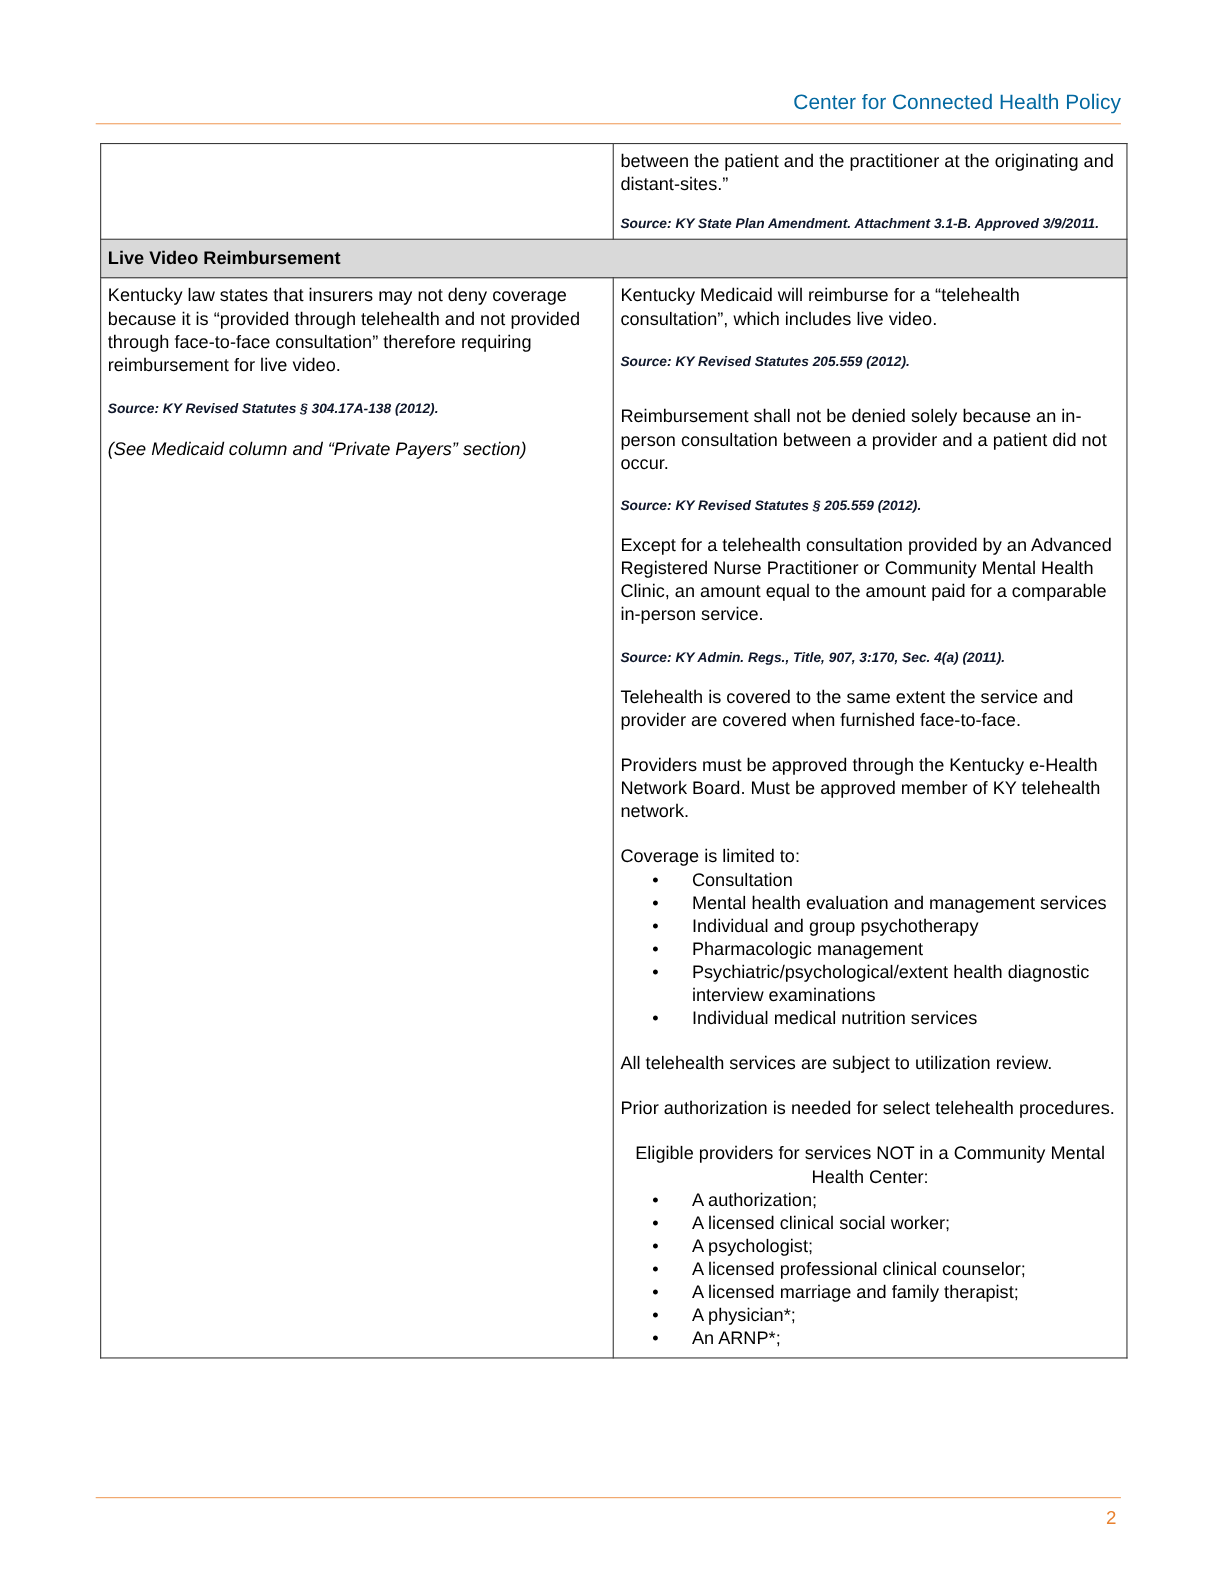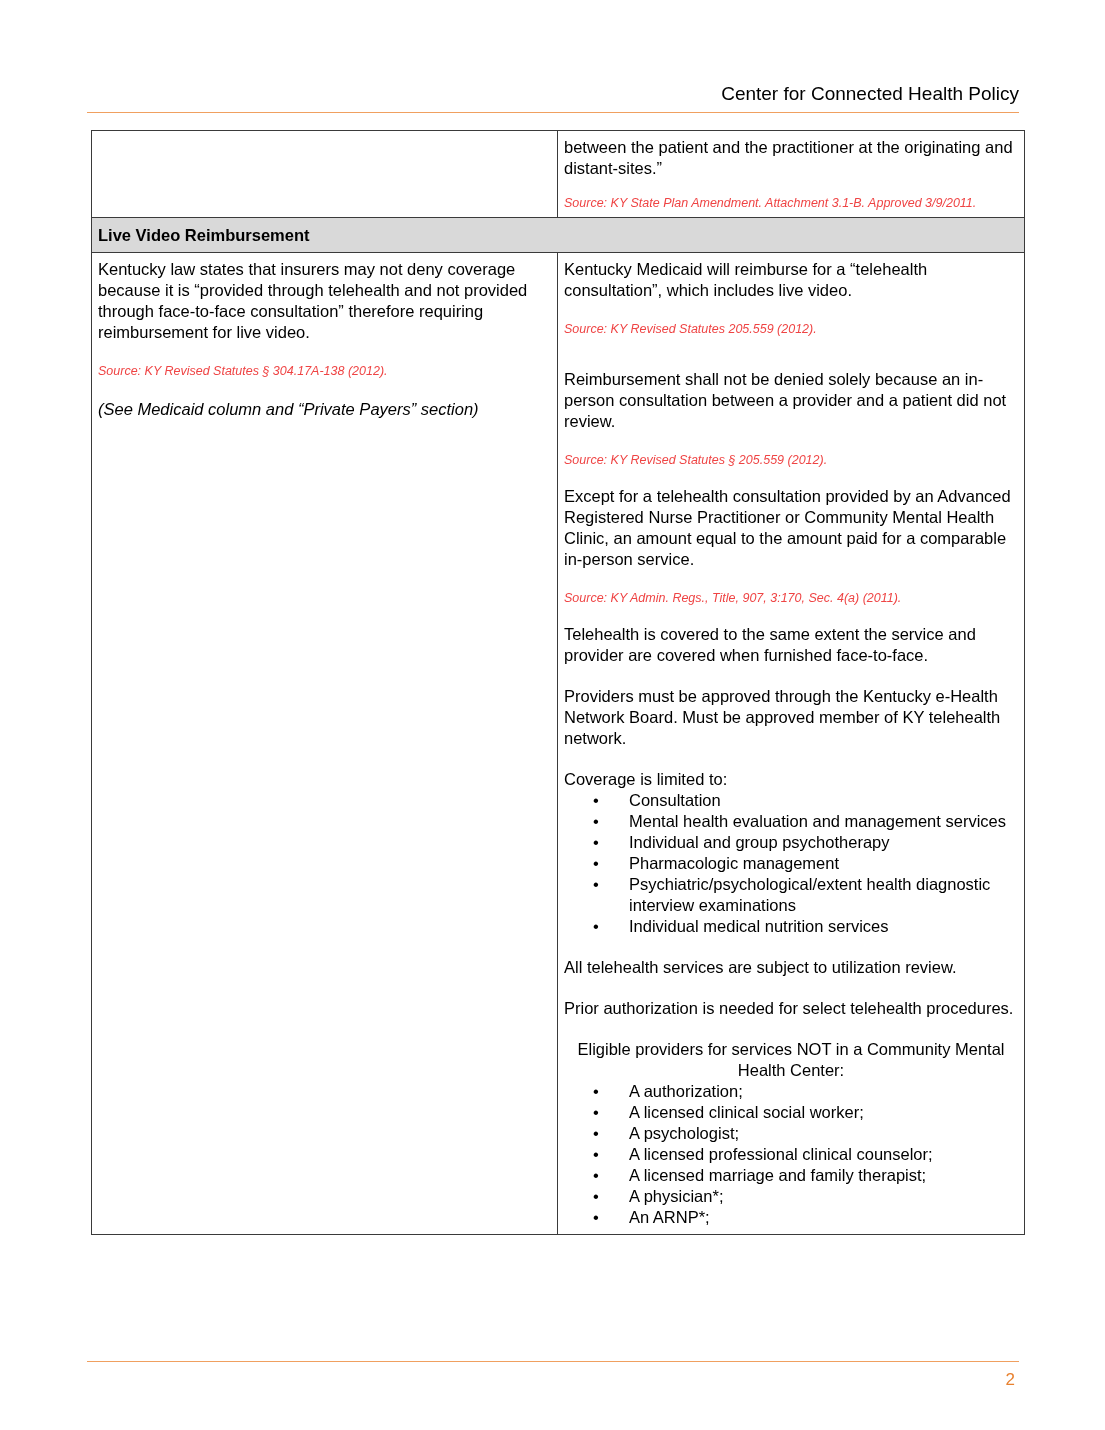--- a/index.html
+++ b/index.html
@@ -21,21 +21,21 @@
       top: 82px;
       width: 932px;
       height: 30px;
       border-bottom: 1px solid #f0a060;
     }
     .page-header .org-title {
       position: absolute;
       right: 0;
       top: 0;
       font-size: 19px;
-      color: #000000;
+      color: #0369a1;
       line-height: 24px;
     }
     .doc-table {
       position: absolute;
       left: 91px;
       top: 130px;
       width: 933px;
       border-collapse: collapse;
       table-layout: fixed;
     }
@@ -61,22 +61,22 @@
       background: #d9d9d9;
       font-weight: bold;
       padding-top: 7px;
       padding-bottom: 6px;
     }
     p.body-text {
       margin: 0 0 20px 0;
     }
     p.source {
       margin: 0 0 16px 0;
-      color: #ef4444;
-      font-weight: normal;
+      color: #0f172a;
+      font-weight: bold;
       font-style: italic;
       font-size: 12.5px;
       line-height: 16px;
     }
     p.italic-note {
       margin: 0;
       font-style: italic;
     }
     ul.bullets {
       list-style: none;
@@ -133,21 +133,21 @@
   </tr>
   <tr>
     <td>
       <p class="body-text">Kentucky law states that insurers may not deny coverage because it is “provided through telehealth and not provided through face-to-face consultation” therefore requiring reimbursement for live video.</p>
       <p class="source" style="margin-bottom:20px;">Source: KY Revised Statutes § 304.17A-138 (2012).</p>
       <p class="italic-note">(See Medicaid column and “Private Payers” section)</p>
     </td>
     <td>
       <p class="body-text">Kentucky Medicaid will reimburse for a “telehealth consultation”, which includes live video.</p>
       <p class="source" style="margin-bottom:32px;">Source: KY Revised Statutes 205.559 (2012).</p>
-      <p class="body-text">Reimbursement shall not be denied solely because an in-person consultation between a provider and a patient did not review.</p>
+      <p class="body-text">Reimbursement shall not be denied solely because an in-person consultation between a provider and a patient did not occur.</p>
       <p class="source" style="margin-bottom:18px;">Source: KY Revised Statutes § 205.559 (2012).</p>
       <p class="body-text">Except for a telehealth consultation provided by an Advanced Registered Nurse Practitioner or Community Mental Health Clinic, an amount equal to the amount paid for a comparable in-person service.</p>
       <p class="source" style="margin-bottom:18px;">Source: KY Admin. Regs., Title, 907, 3:170, Sec. 4(a) (2011).</p>
       <p class="body-text">Telehealth is covered to the same extent the service and provider are covered when furnished face-to-face.</p>
       <p class="body-text">Providers must be approved through the Kentucky e-Health Network Board. Must be approved member of KY telehealth network.</p>
       <p class="body-text" style="margin-bottom:0;">Coverage is limited to:</p>
       <ul class="bullets">
         <li><span class="bullet">•</span><span>Consultation</span></li>
         <li><span class="bullet">•</span><span>Mental health evaluation and management services</span></li>
         <li><span class="bullet">•</span><span>Individual and group psychotherapy</span></li>

